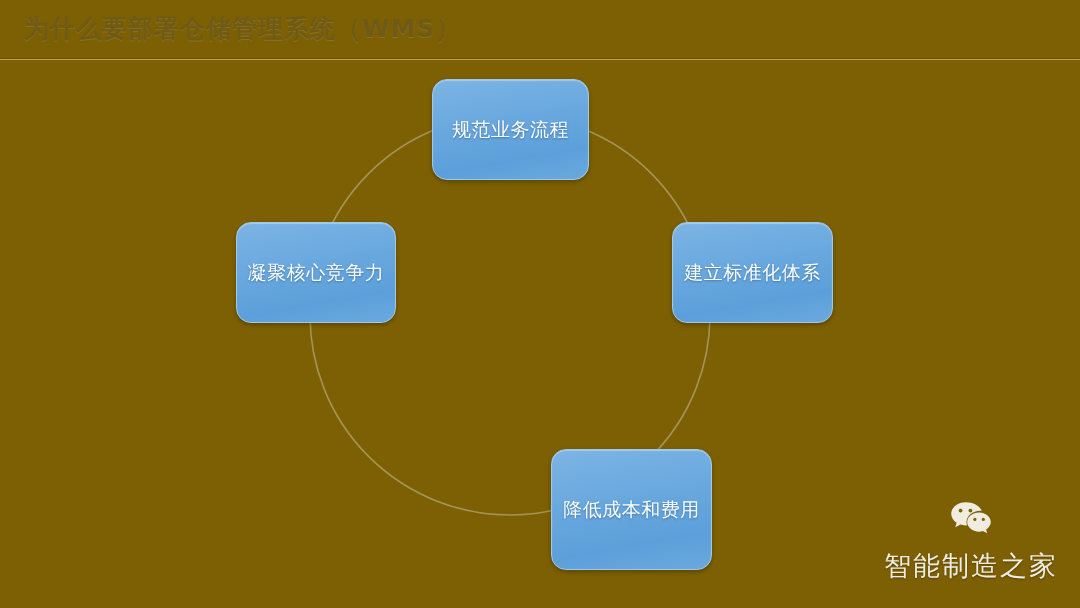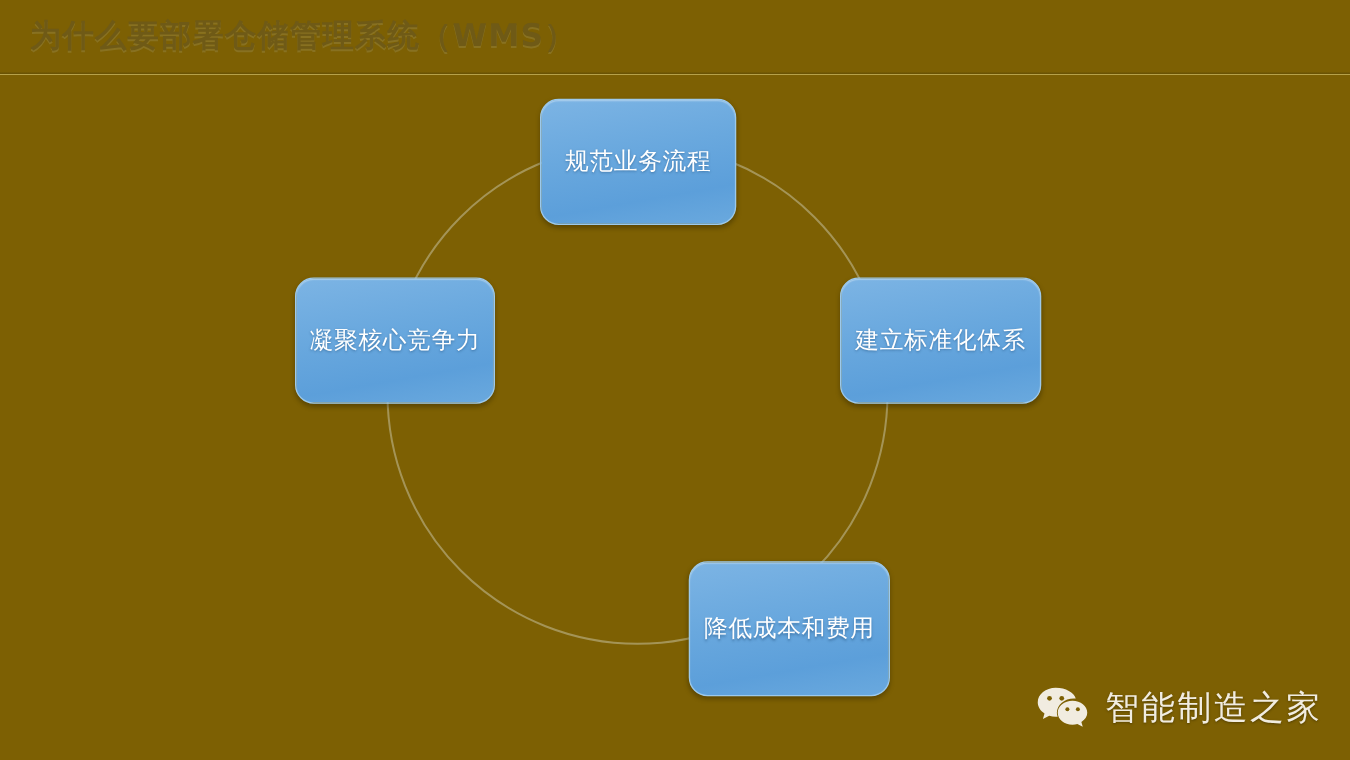--- a/index.html
+++ b/index.html
@@ -81,32 +81,33 @@
     color: #ffffff;
     font-size: 19px;
     line-height: 1.42;
     letter-spacing: .5px;
     padding: 0 10px;
     text-shadow: 0 1px 2px rgba(20,60,100,.45);
   }
 
   #node-0 { left: 432px; top:  21px; width: 157px; height: 101px; }
   #node-1 { left: 644px; top: 164px; width: 161px; height: 101px; margin-left: 28px; }
-  #node-2 { left: 551px; top: 391px; width: 161px; height: 108px; }
+  #node-2 { left: 551px; top: 391px; width: 161px; height: 121px; }
   #node-3 { left: 310px; top: 391px; width: 160px; height: 101px; }
   #node-4 { left: 236px; top: 164px; width: 160px; height: 101px; }
 
   
   #watermark {
     position: absolute;
     right: 22px;
     bottom: 24px;
     display: flex;
     align-items: center;
     gap: 13px;
+    flex-direction: column;
   }
   #wechat-icon { display: block; }
   #watermark-text {
     color: #f1ece0;
     font-size: 27px;
     letter-spacing: 2px;
     text-shadow: 0 1px 2px rgba(0,0,0,.35);
     white-space: nowrap;
   }
 </style>

